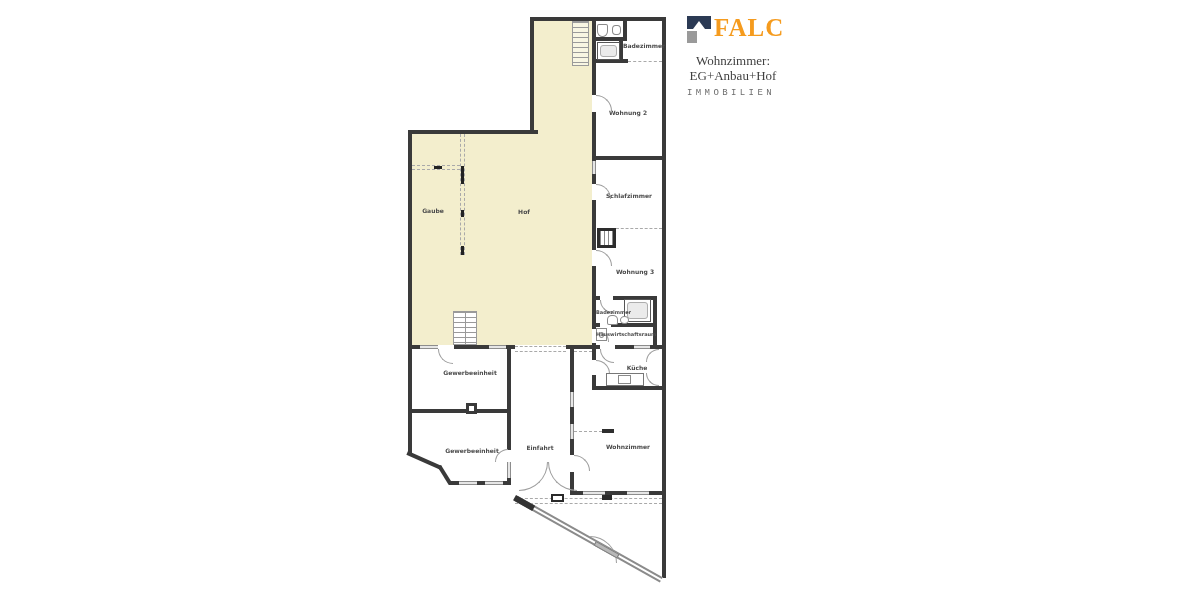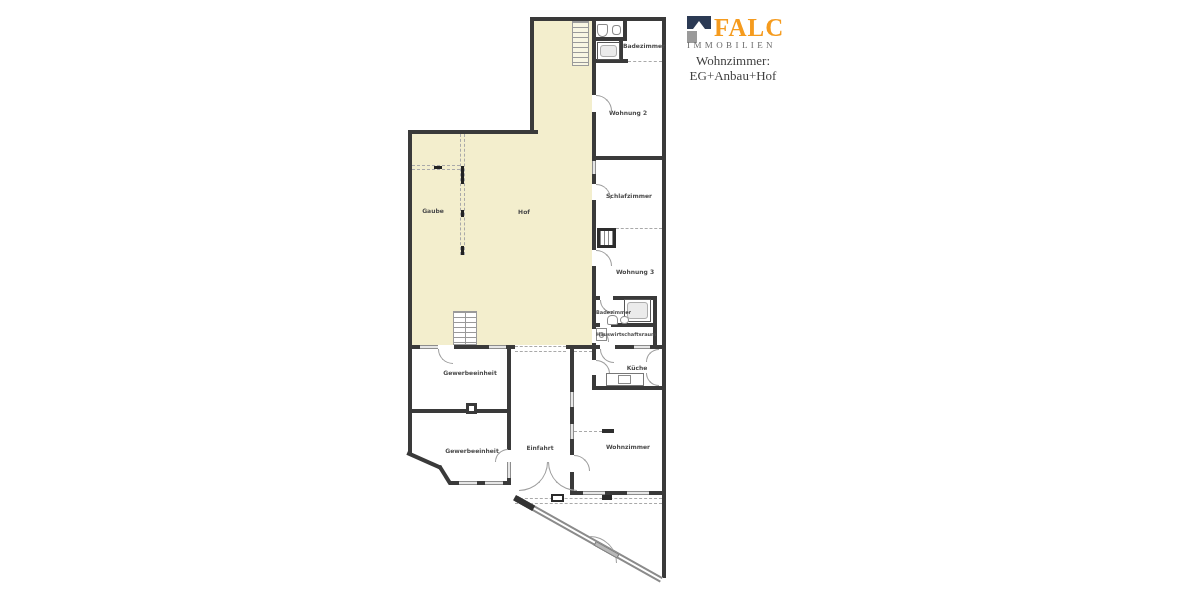--- a/index.html
+++ b/index.html
@@ -31,22 +31,22 @@
       background-image:repeating-linear-gradient(to right,#8a8a8a 0 1px,transparent 1px 4px);}
   .fixture{background:#fff;border:1px solid #8a8a8a;}
   .fixture .inner{position:absolute;left:2px;top:2px;right:2px;bottom:2px;background:#ebebeb;
       border:1px solid #adadad;border-radius:3px;}
   .fixture .drum{position:absolute;left:2px;top:3px;right:2px;bottom:2px;border:1px solid #8a8a8a;
       border-radius:50%;}
   .post-hollow{border:2px solid #2a2a2a;background:#fff;}
   .post-solid{background:#2a2a2a;}
   .brand-name{position:absolute;font-family:"Liberation Serif",serif;font-weight:700;
       font-size:25px;line-height:1;color:#f59b1e;letter-spacing:1px;}
-  .brand-sub{position:absolute;font-family:Liberation Serif, serif;font-size:9px;
-      letter-spacing:3.4px;color:#6d6d6d;}
+  .brand-sub{position:absolute;font-family:Liberation Mono, monospace;font-size:9px;
+      letter-spacing:3.4px;color:#6d6d6d;margin-top:48px;}
   .plan-title{position:absolute;font-family:"Liberation Serif",serif;font-size:13px;
       color:#3f3f3f;width:110px;text-align:center;}
 </style>
 </head>
 <body>
 
 <div class="page">
 
   <div>
     <svg style="position:absolute;left:686px;top:14px;" width="26" height="30" viewBox="0 0 26 30">

